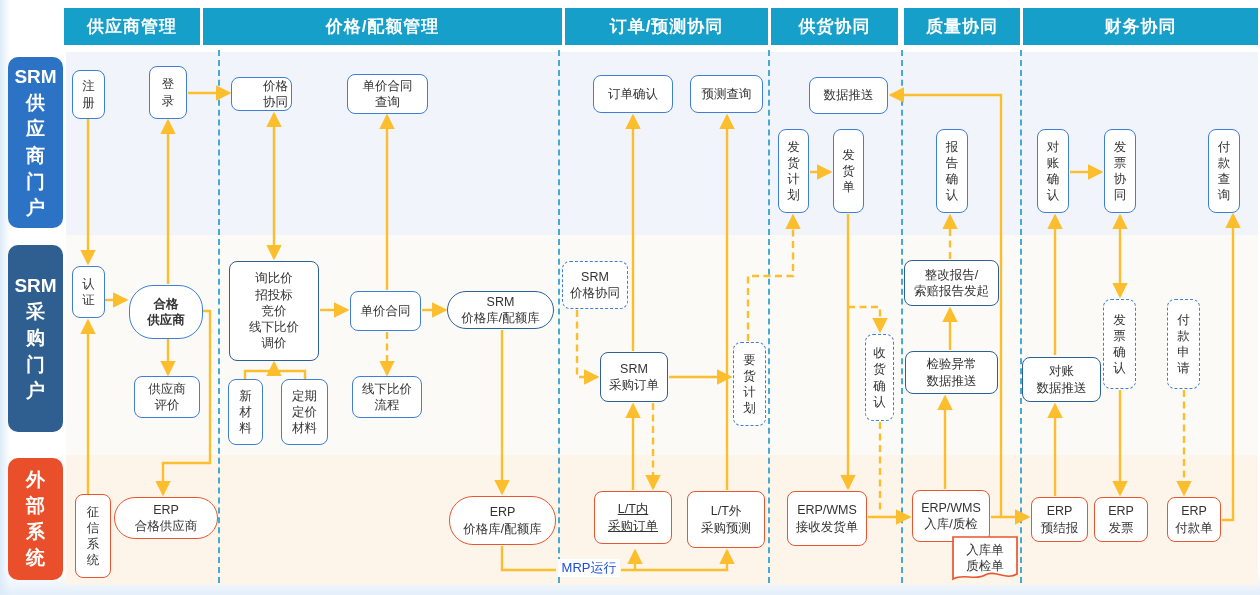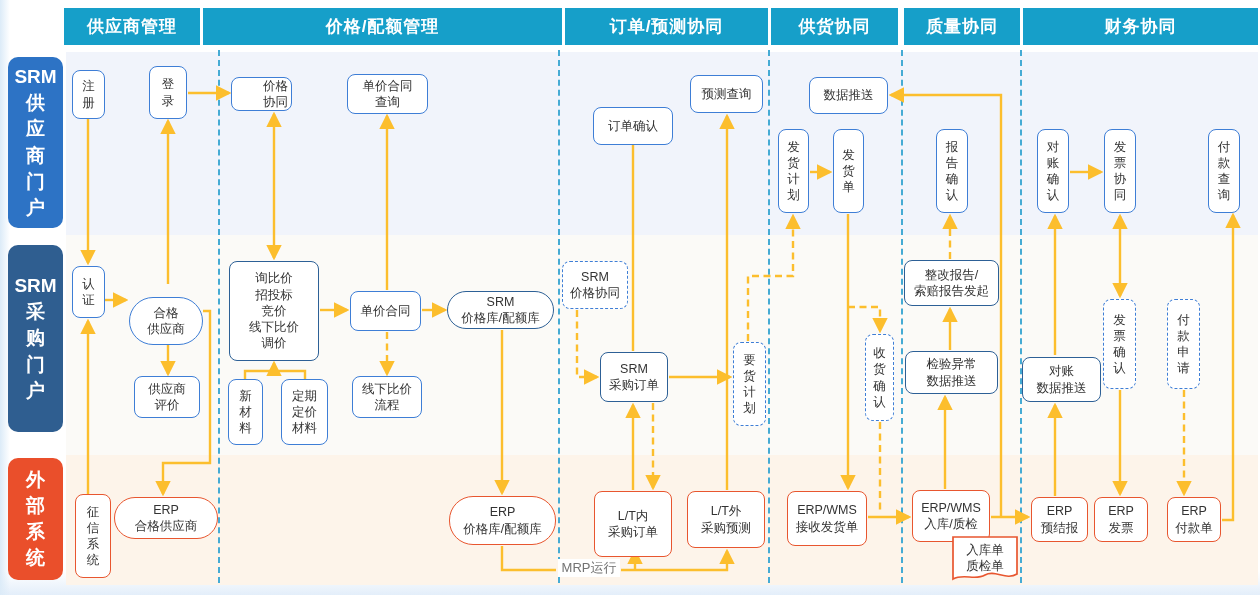--- a/index.html
+++ b/index.html
@@ -18,21 +18,21 @@
     font-weight:bold;font-size:19px;z-index:4;text-align:center;}
   .lane div{line-height:1.38;}
   #edges{position:absolute;left:0;top:0;z-index:3;pointer-events:none;}
   .node{position:absolute;background:#fff;border:1.7px solid #3e7ed6;border-radius:8px;
     display:flex;flex-direction:column;align-items:center;justify-content:center;
     font-size:12.5px;color:#333;line-height:1.3;box-sizing:border-box;text-align:center;z-index:5;}
   .node.navy{border-color:#2d6096;border-width:1.9px;}
   .node.dashedb{border:1.7px dashed #3e7ed6;}
   .node.orange{border-color:#e8562f;}
   .node.round{border-radius:24px;}
-  .node.label{border:none;border-radius:0;font-size:13px;color:#737373;z-index:6;}
+  .node.label{border:none;border-radius:0;font-size:13px;color:#1d4ed8;z-index:6;}
   .node.doc{border:none;background:transparent;z-index:6;}
   .node.doc .doctext{position:relative;z-index:2;margin-top:-4px;}
   .node.doc svg{position:absolute;left:0;top:0;}
 </style>
 </head>
 <body>
 
 <div id="stage">
   <div id="bands">
       <div class="band" style="top: 52px; height: 183px; background: rgb(241, 244, 251);"></div>
@@ -140,21 +140,21 @@
         <div>登</div>
         <div>录</div>
       </div>
       <div class="node blue" style="left: 231px; top: 77px; width: 61px; height: 34px; padding-left: 28px;">
         <div>价格协同</div>
       </div>
       <div class="node blue" style="left: 347px; top: 74px; width: 81px; height: 40px;">
         <div>单价合同</div>
         <div>查询</div>
       </div>
-      <div class="node blue" style="left: 593px; top: 75px; width: 80px; height: 38px; margin-top: 32px;">
+      <div class="node blue" style="left: 593px; top: 75px; width: 80px; height: 38px;">
         <div>订单确认</div>
       </div>
       <div class="node blue" style="left: 690px; top: 75px; width: 73px; height: 38px;">
         <div>预测查询</div>
       </div>
       <div class="node blue" style="left: 809px; top: 77px; width: 79px; height: 37px;">
         <div>数据推送</div>
       </div>
       <div class="node blue" style="left: 778px; top: 129px; width: 31px; height: 84px;">
         <div>发</div>
@@ -188,21 +188,21 @@
       <div class="node blue" style="left: 1208px; top: 129px; width: 32px; height: 84px;">
         <div>付</div>
         <div>款</div>
         <div>查</div>
         <div>询</div>
       </div>
       <div class="node blue" style="left: 72px; top: 266px; width: 33px; height: 52px;">
         <div>认</div>
         <div>证</div>
       </div>
-      <div class="node blue round" style="left: 129px; top: 297px; width: 74px; height: 48px;">
+      <div class="node blue round" style="left: 129px; top: 285px; width: 74px; height: 54px; font-weight: bold;">
         <div>合格</div>
         <div>供应商</div>
       </div>
       <div class="node blue" style="left: 134px; top: 376px; width: 66px; height: 42px;">
         <div>供应商</div>
         <div>评价</div>
       </div>
       <div class="node navy" style="left: 229px; top: 261px; width: 90px; height: 100px;">
         <div>询比价</div>
         <div>招投标</div>
@@ -282,21 +282,21 @@
         <div>统</div>
       </div>
       <div class="node orange round" style="left: 114px; top: 497px; width: 104px; height: 42px;">
         <div>ERP</div>
         <div>合格供应商</div>
       </div>
       <div class="node orange round" style="left: 449px; top: 496px; width: 107px; height: 49px;">
         <div>ERP</div>
         <div>价格库/配额库</div>
       </div>
-      <div class="node orange" style="left: 594px; top: 491px; width: 78px; height: 66px;">
+      <div class="node orange" style="left: 594px; top: 491px; width: 78px; height: 53px; text-decoration: underline;">
         <div>L/T内</div>
         <div>采购订单</div>
       </div>
       <div class="node orange" style="left: 687px; top: 491px; width: 78px; height: 57px;">
         <div>L/T外</div>
         <div>采购预测</div>
       </div>
       <div class="node orange" style="left: 787px; top: 491px; width: 80px; height: 55px;">
         <div>ERP/WMS</div>
         <div>接收发货单</div>

